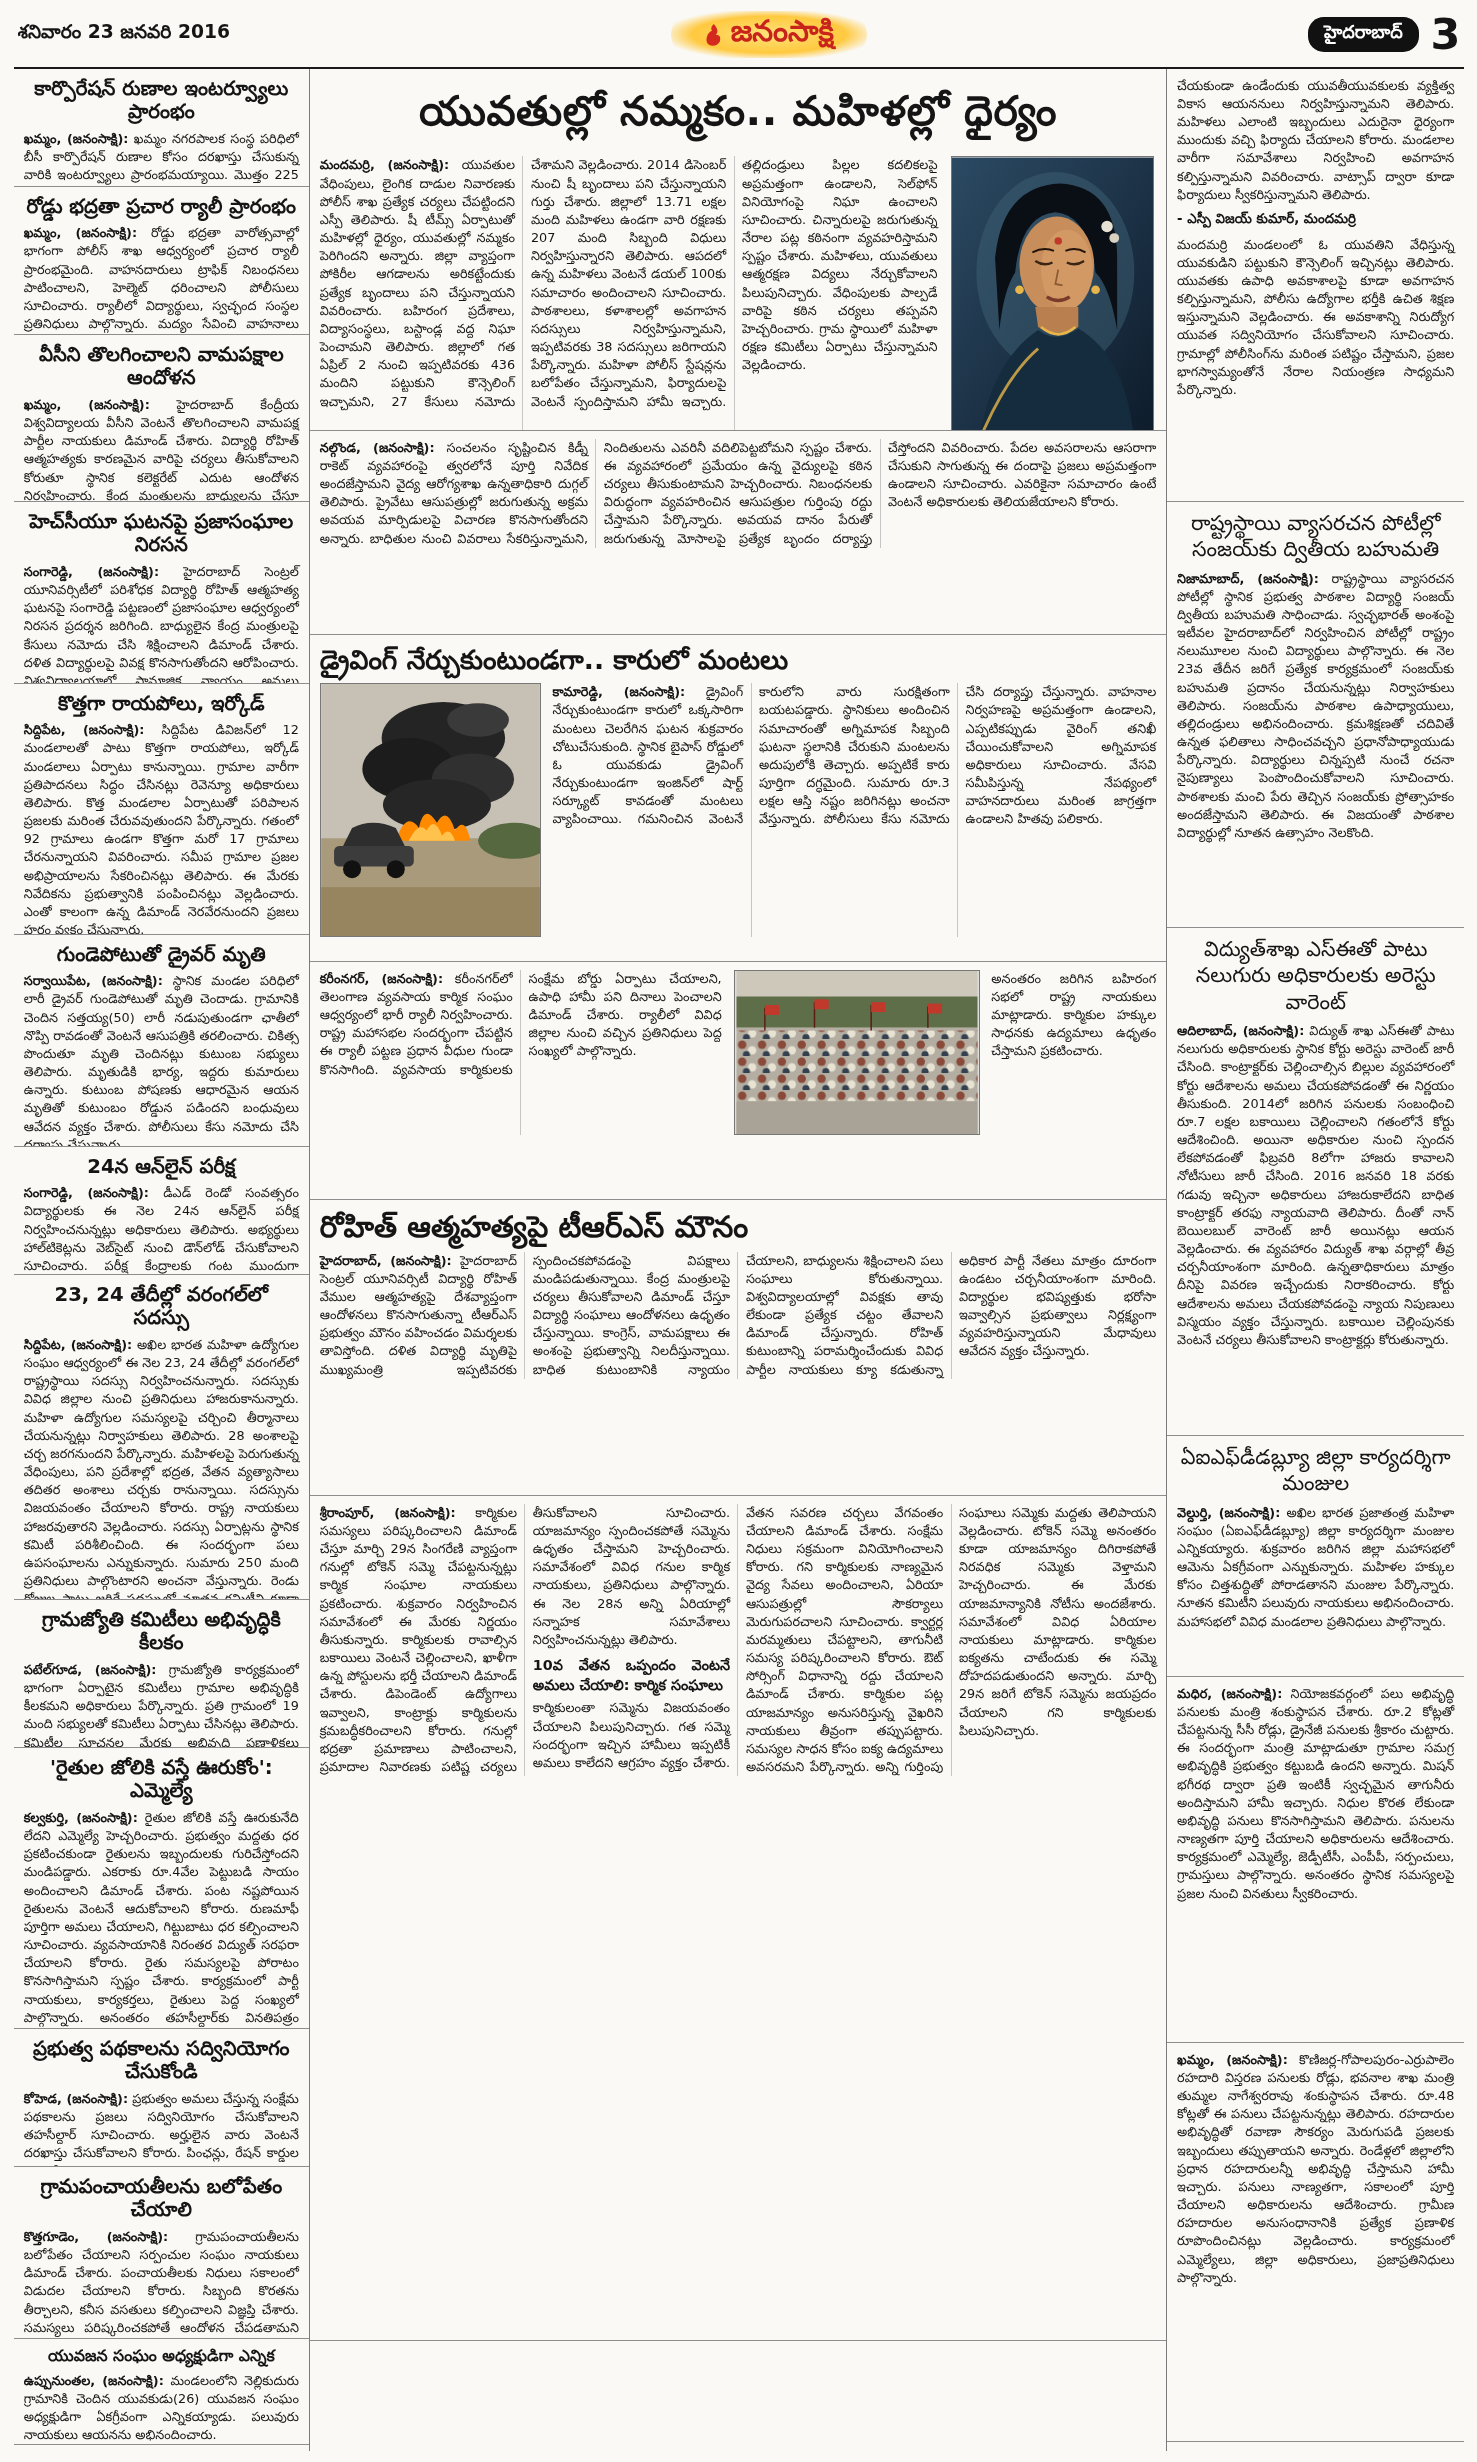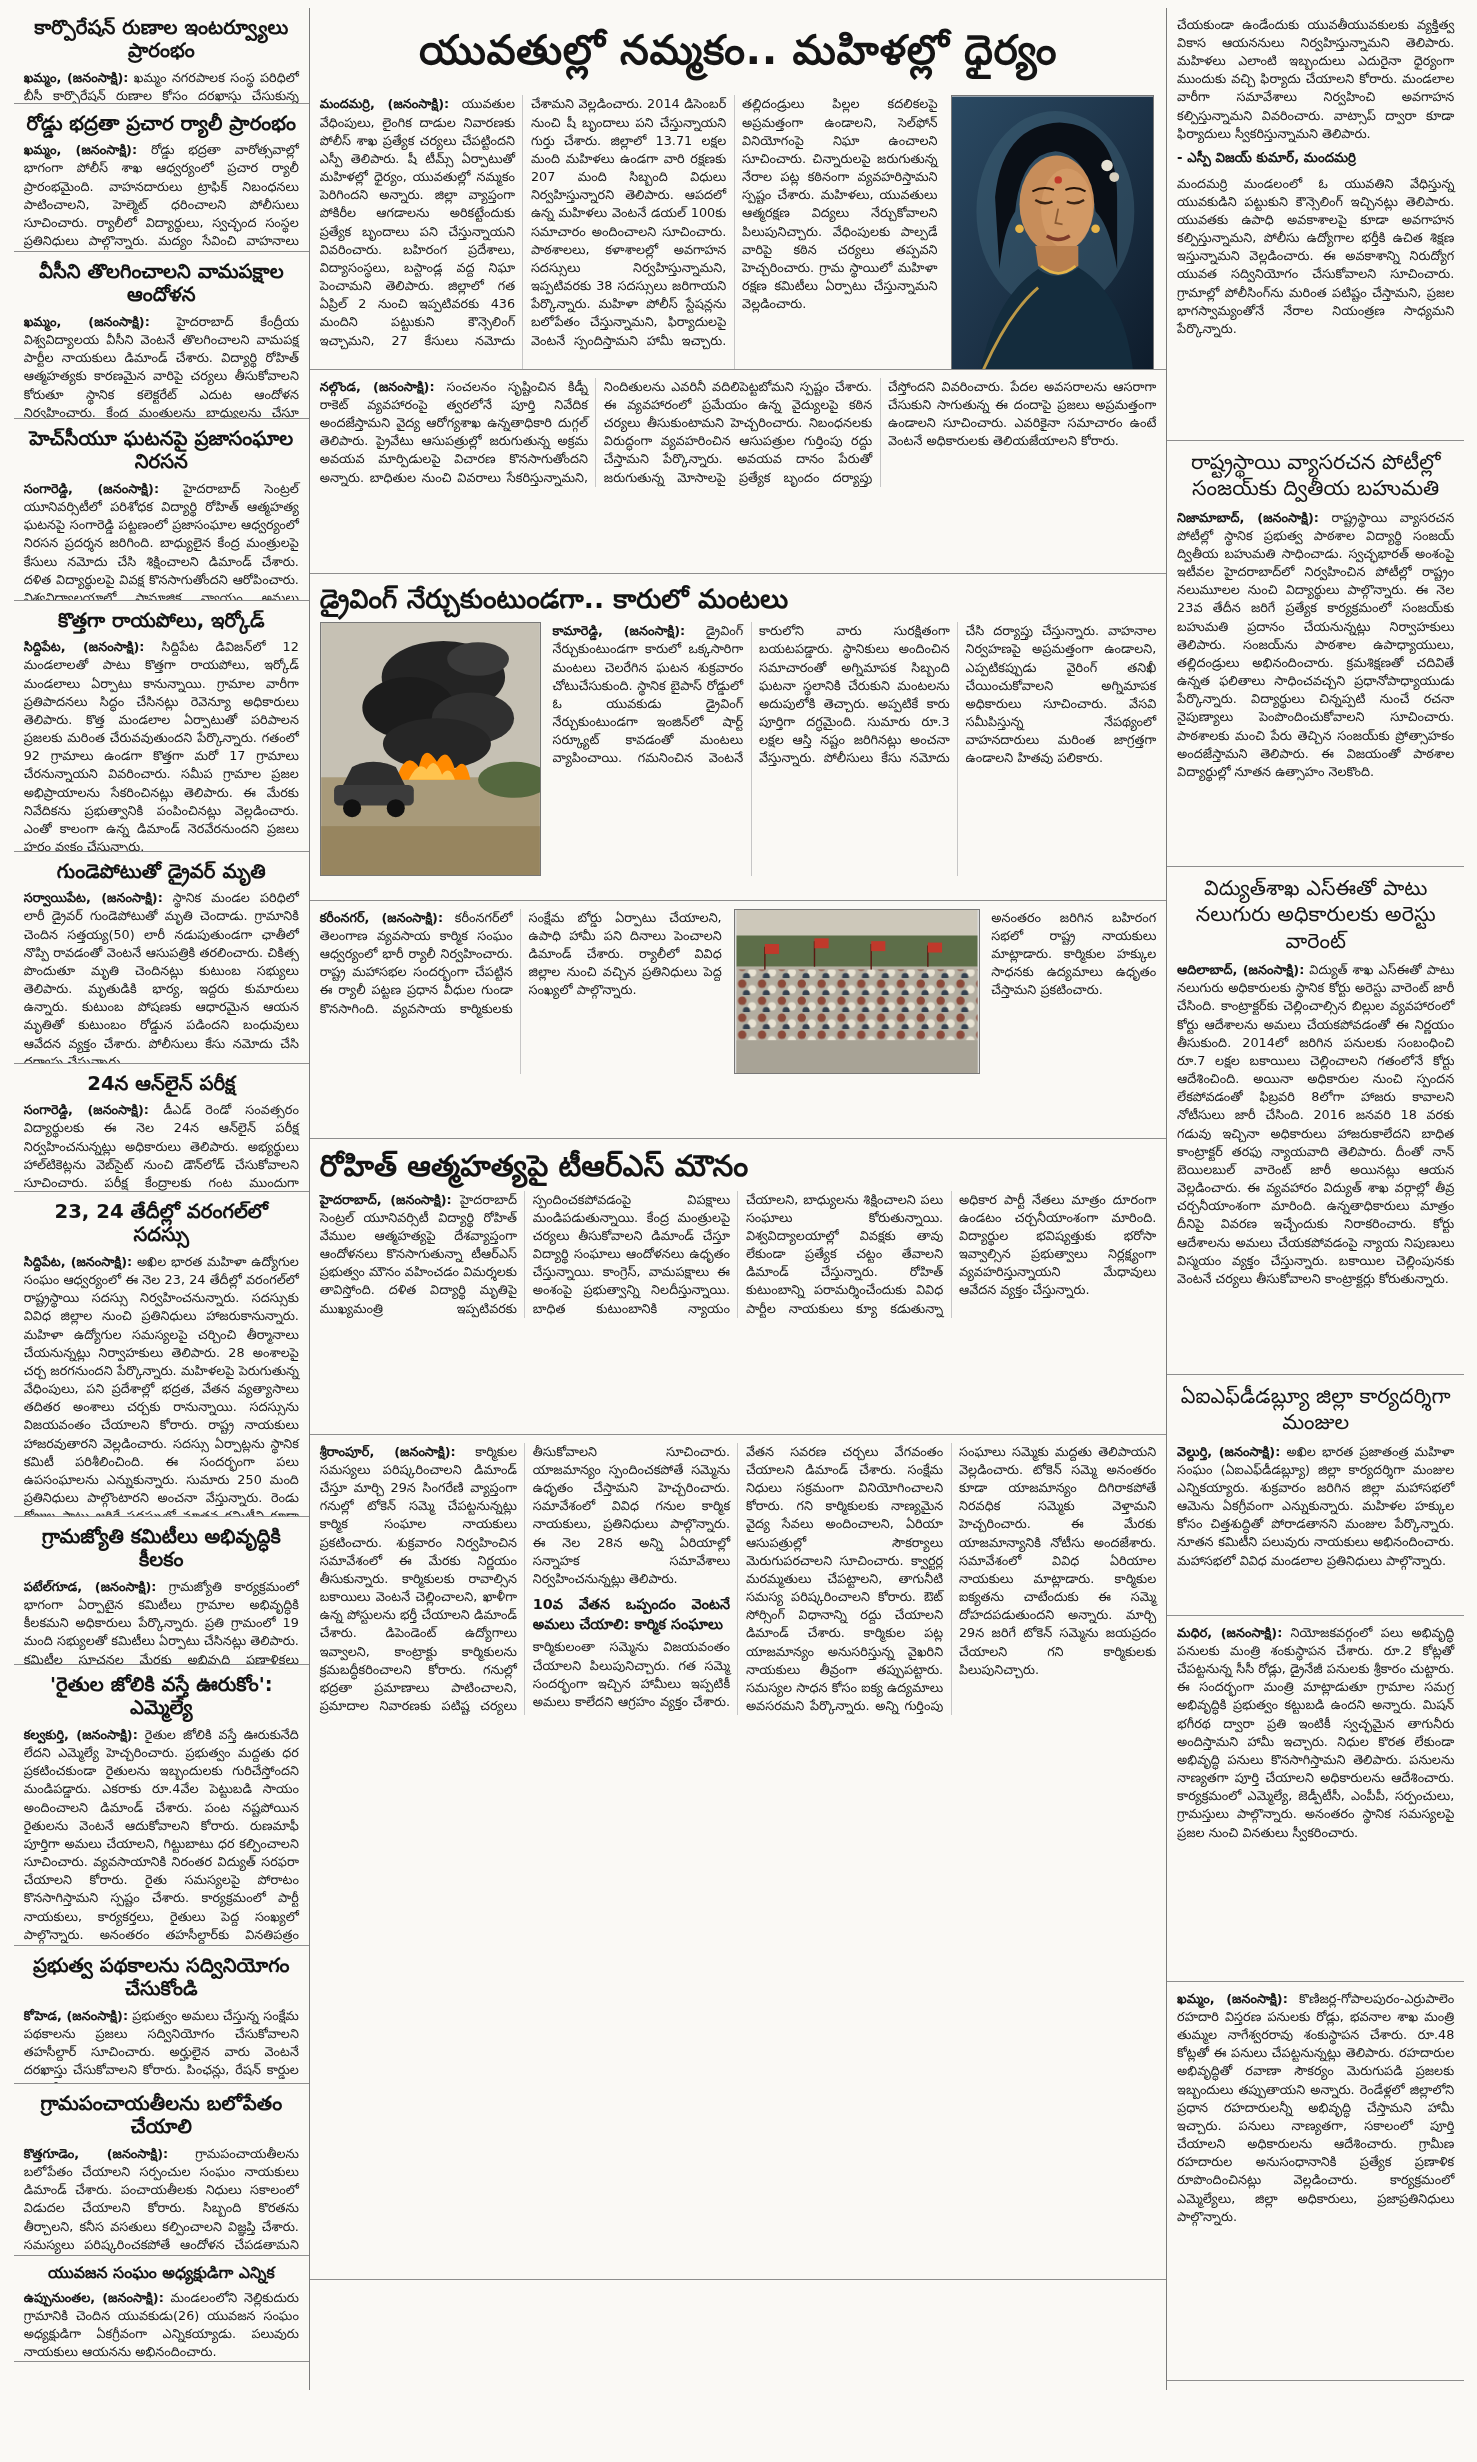--- a/index.html
+++ b/index.html
@@ -51,26 +51,41 @@
   .lead-body { display:flex; gap:13.8px; }
   .lead-main { flex:1; }
   .lead-side { width:205px; flex:none; }
   .lead-side .body { margin-top:5.9px; }
 </style>
 </head>
 <body>
 
 <div class="page">
 
+  <header>
+    <div class="hdr-row">
+      <span class="hdr-date">శనివారం 23 జనవరి 2016</span>
+      <div class="masthead">
+        <svg width="19.7" height="23.6" viewBox="0 0 20 24">
+          <path d="M10 1 Q16 8 12 12 Q18 12 16 19 Q13 24 7 23 Q1 21 3 14 Q4 10 8 8 Q6 4 10 1 Z" fill="#d42a1e"></path>
+        </svg>
+        <span>జనంసాక్షి</span>
+      </div>
+      <div class="hdr-right">
+        <span class="edition-pill">హైదరాబాద్</span>
+        <span class="page-num">3</span>
+      </div>
+    </div>
+  </header>
 
   <div class="content">
 
     <aside class="band left-band">
 
-      <article class="story" style="height:96px">
+      <article class="story" style="height:118px">
         <h3 class="sh">కార్పొరేషన్ రుణాల ఇంటర్వ్యూలు ప్రారంభం</h3>
         <p class="body"><b class="dateline">ఖమ్మం, (జనంసాక్షి):</b> <span>ఖమ్మం నగరపాలక సంస్థ పరిధిలో బీసీ కార్పొరేషన్ రుణాల కోసం దరఖాస్తు చేసుకున్న వారికి ఇంటర్వ్యూలు ప్రారంభమయ్యాయి. మొత్తం 225 యూనిట్లకు గాను 1850 మంది అభ్యర్థులు దరఖాస్తులు చేసుకున్నారు. ఇంటర్వ్యూలను మూడు రోజుల పాటు నిర్వహించనున్నట్లు అధికారులు తెలిపారు. అర్హులైన వారికి సకాలంలో రుణాలు మంజూరు చేస్తామని పేర్కొన్నారు.</span></p>
       </article>
 
       <article class="story" style="height:148px">
         <h3 class="sh">రోడ్డు భద్రతా ప్రచార ర్యాలీ ప్రారంభం</h3>
         <p class="body"><b class="dateline">ఖమ్మం, (జనంసాక్షి):</b> <span>రోడ్డు భద్రతా వారోత్సవాల్లో భాగంగా పోలీస్ శాఖ ఆధ్వర్యంలో ప్రచార ర్యాలీ ప్రారంభమైంది. వాహనదారులు ట్రాఫిక్ నిబంధనలు పాటించాలని, హెల్మెట్ ధరించాలని పోలీసులు సూచించారు. ర్యాలీలో విద్యార్థులు, స్వచ్ఛంద సంస్థల ప్రతినిధులు పాల్గొన్నారు. మద్యం సేవించి వాహనాలు నడపవద్దని హితవు పలికారు. ఈ కార్యక్రమంలో డీఎస్పీ, సీఐలు, ఎన్జీఓలు, పురప్రముఖులు పాల్గొన్నారు.</span></p>
       </article>
 
       <article class="story" style="height:167px">

